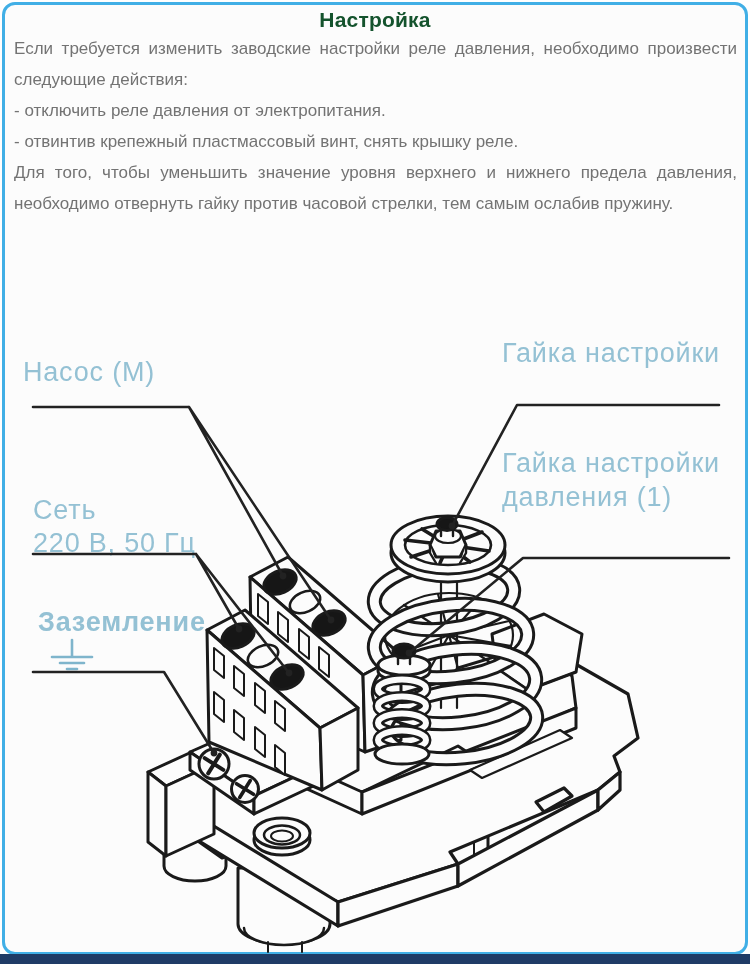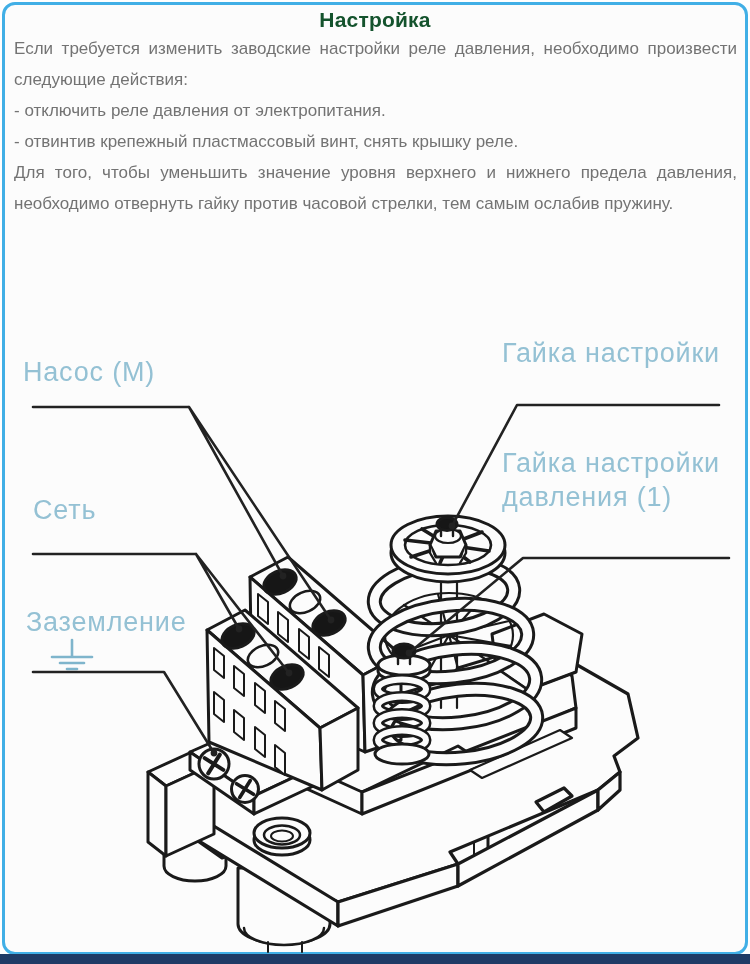--- a/index.html
+++ b/index.html
@@ -32,23 +32,24 @@
     <p>- отвинтив крепежный пластмассовый винт, снять крышку реле.</p>
     <p>Для того, чтобы уменьшить значение уровня верхнего и нижнего предела давления, необходимо отвернуть гайку против часовой стрелки, тем самым ослабив пружину.</p>
   </div>
 
   <div class="callout" style="left:23px;top:356px;">
     <span>Насос (М)</span>
   </div>
 
   <div class="callout" style="left:33px;top:446px;margin-top:48px;">
     <div>Сеть</div>
-  </div>
-
-  <div class="callout" style="left:26px;top:606px;">
+    <div>220 В, 50 Гц</div>
+  </div>
+
+  <div class="callout" style="left:38px;top:606px;font-weight:bold;">
     <span>Заземление</span>
   </div>
 
   <div class="callout right" style="right:30px;top:336px;">
     <div>Гайка настройки</div>
   </div>
 
   <div class="callout right" style="right:30px;top:446px;">
     <div>Гайка настройки</div>
     <div>давления (1)</div>

